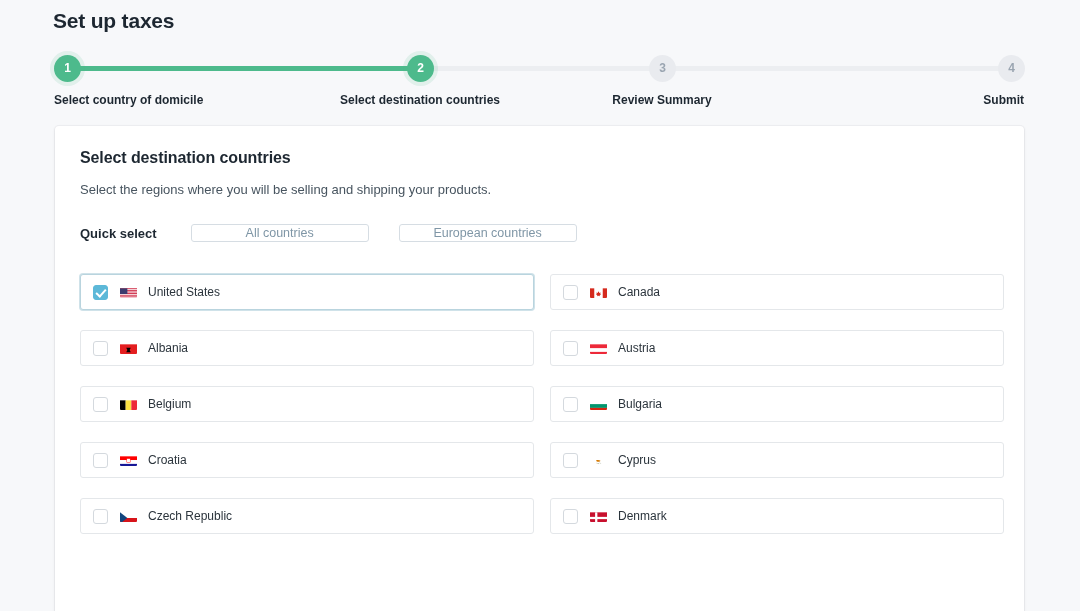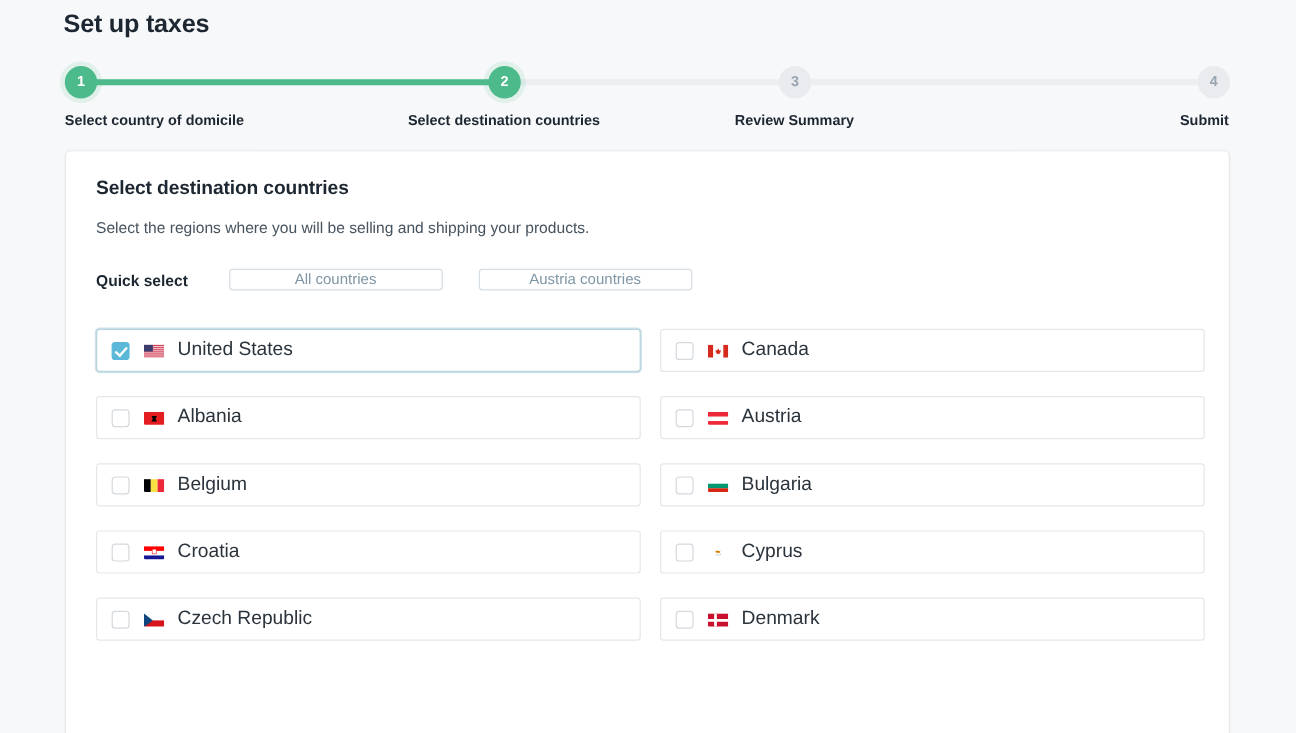--- a/index.html
+++ b/index.html
@@ -207,21 +207,21 @@
     width: 17px;
     height: 12px;
     flex: 0 0 17px;
     margin-left: 12px;
     border-radius: 1px;
     overflow: hidden;
     display: block;
   }
   .cname {
     margin-left: 11px;
-    font-size: 16px;
+    font-size: 12px;
     color: #2b343c;
     white-space: nowrap;
   }
 </style>
 </head>
 <body>
 
 <div class="page-title">Set up taxes</div>
 
 <div class="stepper">
@@ -249,21 +249,21 @@
   </div>
 </div>
 
 <div class="card">
   <div class="card-title">Select destination countries</div>
   <div class="card-subtitle">Select the regions where you will be selling and shipping your products.</div>
 
   <div class="quick-row">
     <span class="quick-label">Quick select</span>
     <button class="quick-btn">All countries</button>
-    <button class="quick-btn">Austria countries</button>
+    <button class="quick-btn">European countries</button>
   </div>
 
   <div class="country-grid" id="country-grid">
       <div class="country-row selected">
         <span class="cb"></span>
         <span class="flag"><svg xmlns="http://www.w3.org/2000/svg" viewBox="0 0 30 20" width="17" height="12">
             <rect width="30" height="20" fill="#fff"></rect>
             <rect y="0" width="30" height="1.43" fill="#c8102e"></rect>
             <rect y="2.86" width="30" height="1.43" fill="#c8102e"></rect>
             <rect y="5.72" width="30" height="1.43" fill="#c8102e"></rect>

